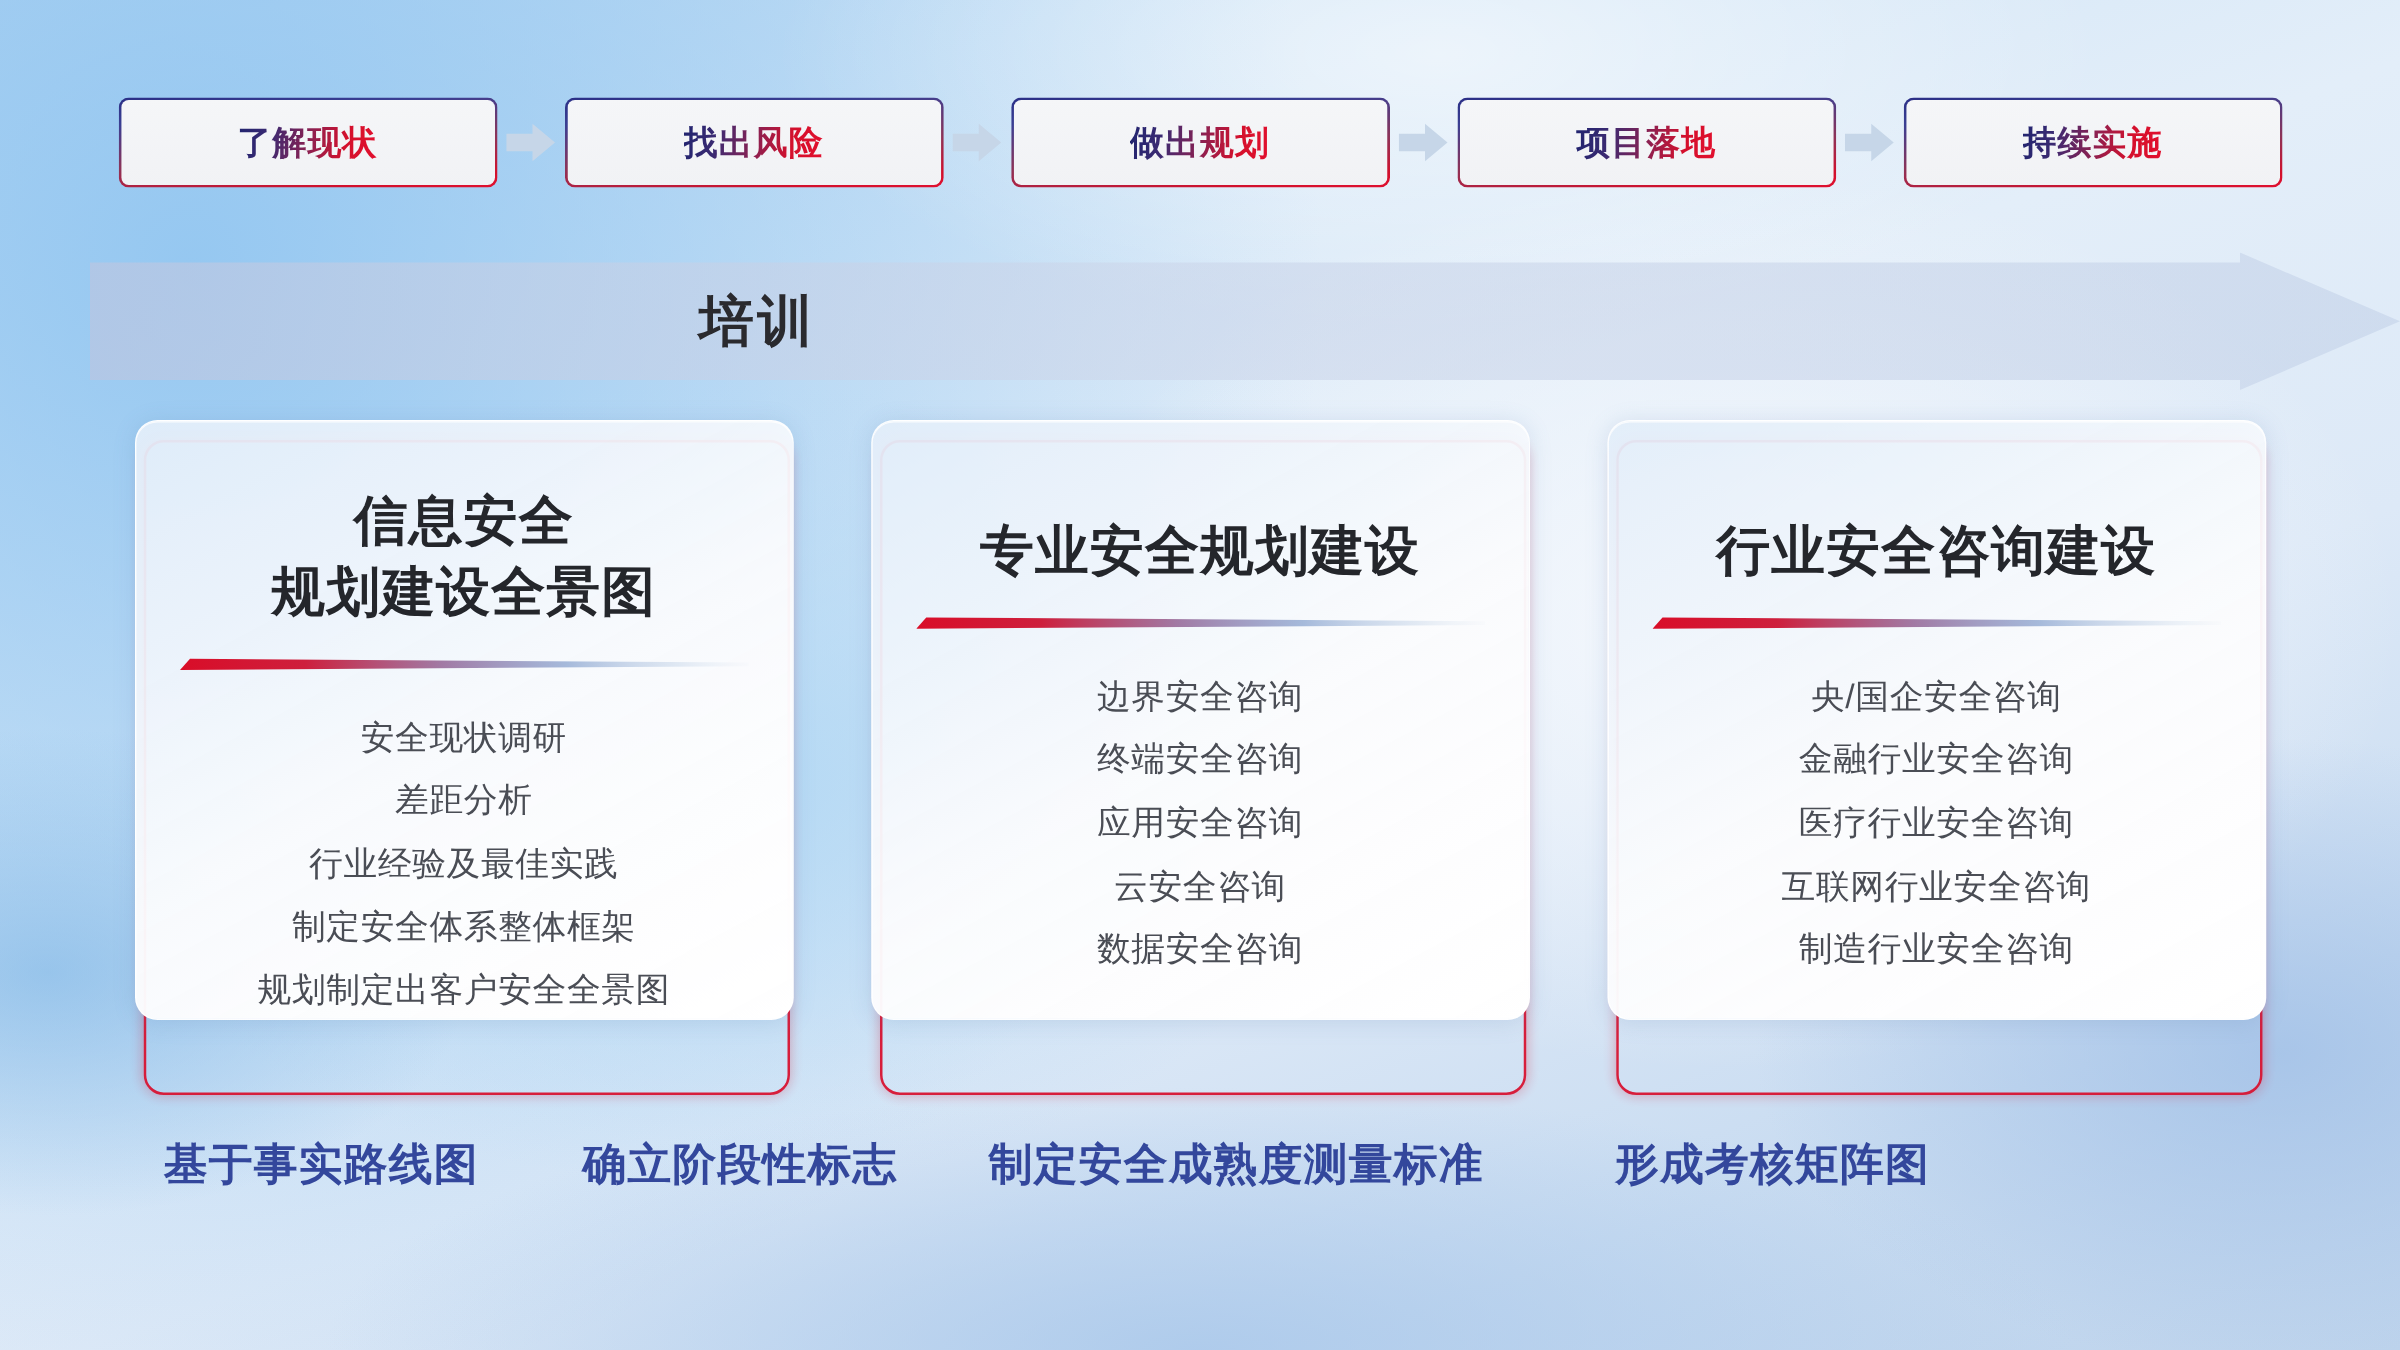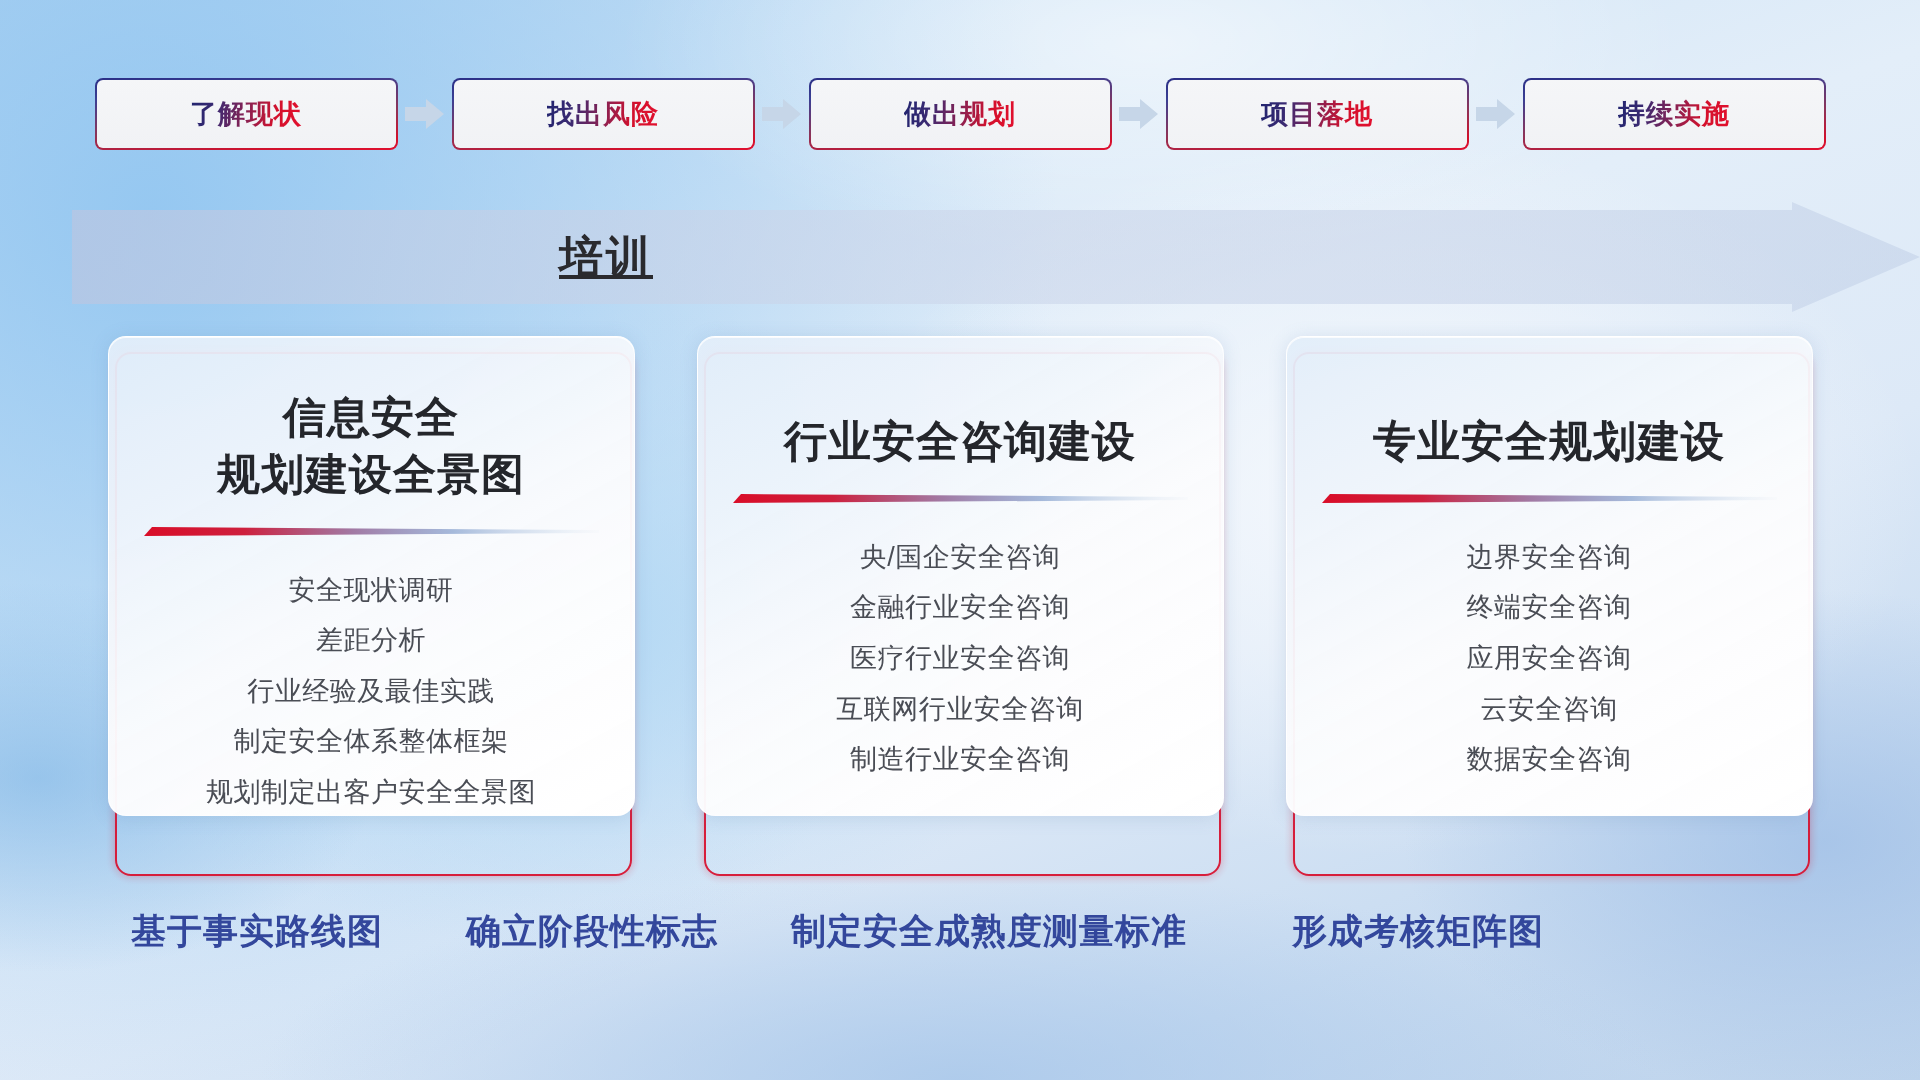--- a/index.html
+++ b/index.html
@@ -73,21 +73,21 @@
   #banner{
     position:absolute;left:72px;top:202px;width:1848px;height:110px;z-index:4;
   }
   #banner svg{position:absolute;left:0;top:0;}
   #banner-text{
     position:absolute;left:0;top:0;width:1848px;height:110px;
     display:flex;align-items:center;justify-content:center;
     padding-right:780px;box-sizing:border-box;
   }
   #banner-text span{
-    font-size:44px;font-weight:700;color:#2a2a2e;letter-spacing:3px;text-decoration:underline;
+    font-size:44px;font-weight:700;color:#2a2a2e;letter-spacing:3px;
   }
 
   
   #cards{
     position:absolute;left:0;top:336px;width:1920px;height:540px;z-index:6;
     display:flex;justify-content:center;gap:62px;
   }
   .card-wrap{position:relative;width:527px;height:540px;}
   
   .card-accent{
@@ -247,20 +247,49 @@
         <div class="card-item">行业经验及最佳实践</div>
         <div class="card-item">制定安全体系整体框架</div>
         <div class="card-item">规划制定出客户安全全景图</div>
       </div>
     </div>
   </div>
 
   <div class="card-wrap">
     <div class="card-accent"></div>
     <div class="card">
+      <div class="card-title single">专业安全规划建设</div>
+      <div class="card-divider">
+        <svg width="455" height="14" viewBox="0 0 455 14">
+          <defs>
+            <linearGradient id="divGrad3" x1="0" y1="0" x2="1" y2="0">
+              <stop offset="0" stop-color="#d90d28" stop-opacity="1"></stop>
+              <stop offset="0.22" stop-color="#cc1433" stop-opacity="0.95"></stop>
+              <stop offset="0.46" stop-color="#8d5a8e" stop-opacity="0.8"></stop>
+              <stop offset="0.68" stop-color="#6f8fc4" stop-opacity="0.6"></stop>
+              <stop offset="0.88" stop-color="#a8c0dd" stop-opacity="0.3"></stop>
+              <stop offset="1" stop-color="#ccd9e8" stop-opacity="0.05"></stop>
+            </linearGradient>
+          </defs>
+          <path d="M0 11 L8 2 L455 5 L455 8 Z" fill="url(#divGrad3)"></path>
+        </svg>
+      </div>
+      <div class="card-list">
+        <div class="card-item">边界安全咨询</div>
+        <div class="card-item">终端安全咨询</div>
+        <div class="card-item">应用安全咨询</div>
+        <div class="card-item">云安全咨询</div>
+        <div class="card-item">数据安全咨询</div>
+      </div>
+    </div>
+  </div>
+
+  <div class="card-wrap">
+    <div class="card-accent"></div>
+    <div class="card">
       <div class="card-title single">行业安全咨询建设</div>
       <div class="card-divider">
         <svg width="455" height="14" viewBox="0 0 455 14">
           <defs>
             <linearGradient id="divGrad2" x1="0" y1="0" x2="1" y2="0">
               <stop offset="0" stop-color="#d90d28" stop-opacity="1"></stop>
               <stop offset="0.22" stop-color="#cc1433" stop-opacity="0.95"></stop>
               <stop offset="0.46" stop-color="#8d5a8e" stop-opacity="0.8"></stop>
               <stop offset="0.68" stop-color="#6f8fc4" stop-opacity="0.6"></stop>
               <stop offset="0.88" stop-color="#a8c0dd" stop-opacity="0.3"></stop>
@@ -272,49 +301,20 @@
       </div>
       <div class="card-list">
         <div class="card-item">央/国企安全咨询</div>
         <div class="card-item">金融行业安全咨询</div>
         <div class="card-item">医疗行业安全咨询</div>
         <div class="card-item">互联网行业安全咨询</div>
         <div class="card-item">制造行业安全咨询</div>
       </div>
     </div>
   </div>
-
-  <div class="card-wrap">
-    <div class="card-accent"></div>
-    <div class="card">
-      <div class="card-title single">专业安全规划建设</div>
-      <div class="card-divider">
-        <svg width="455" height="14" viewBox="0 0 455 14">
-          <defs>
-            <linearGradient id="divGrad3" x1="0" y1="0" x2="1" y2="0">
-              <stop offset="0" stop-color="#d90d28" stop-opacity="1"></stop>
-              <stop offset="0.22" stop-color="#cc1433" stop-opacity="0.95"></stop>
-              <stop offset="0.46" stop-color="#8d5a8e" stop-opacity="0.8"></stop>
-              <stop offset="0.68" stop-color="#6f8fc4" stop-opacity="0.6"></stop>
-              <stop offset="0.88" stop-color="#a8c0dd" stop-opacity="0.3"></stop>
-              <stop offset="1" stop-color="#ccd9e8" stop-opacity="0.05"></stop>
-            </linearGradient>
-          </defs>
-          <path d="M0 11 L8 2 L455 5 L455 8 Z" fill="url(#divGrad3)"></path>
-        </svg>
-      </div>
-      <div class="card-list">
-        <div class="card-item">边界安全咨询</div>
-        <div class="card-item">终端安全咨询</div>
-        <div class="card-item">应用安全咨询</div>
-        <div class="card-item">云安全咨询</div>
-        <div class="card-item">数据安全咨询</div>
-      </div>
-    </div>
-  </div>
 </div>
 
 <div id="bottom-labels">
   <div class="bottom-label" style="left:131px">基于事实路线图</div>
   <div class="bottom-label" style="left:466px">确立阶段性标志</div>
   <div class="bottom-label" style="left:791px">制定安全成熟度测量标准</div>
   <div class="bottom-label" style="left:1292px">形成考核矩阵图</div>
 </div>
 
 </body></html>

